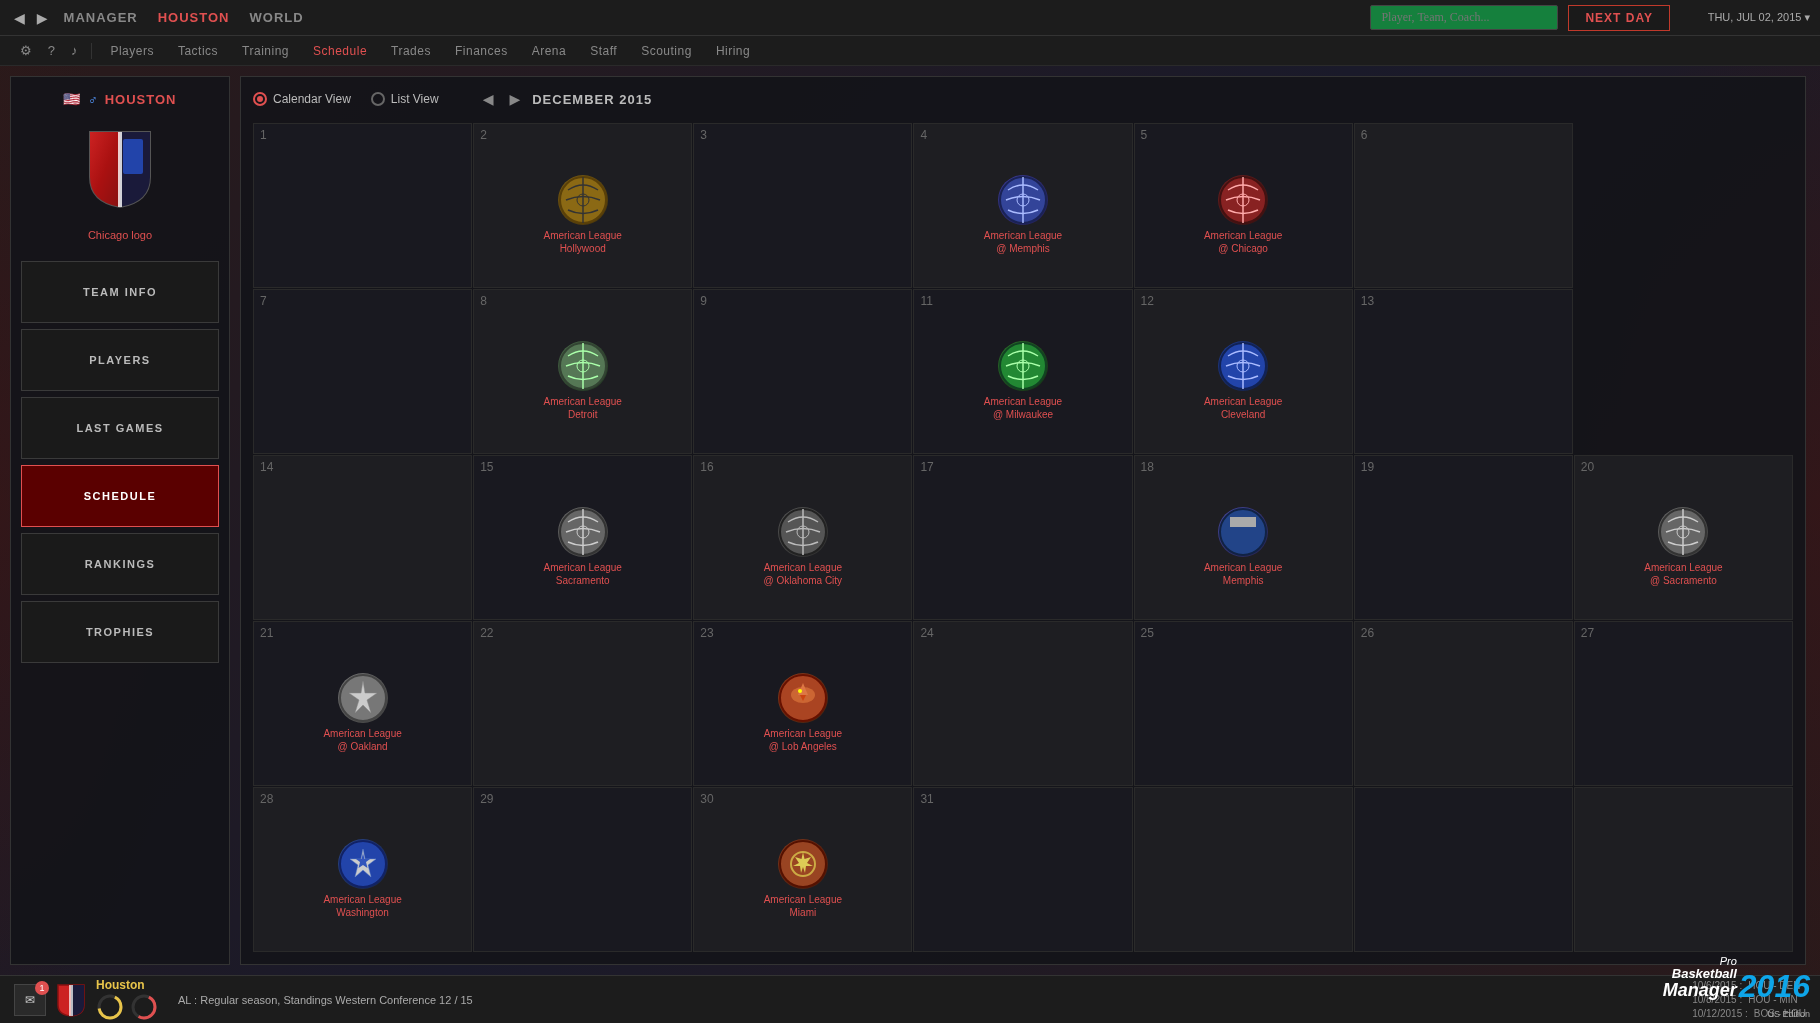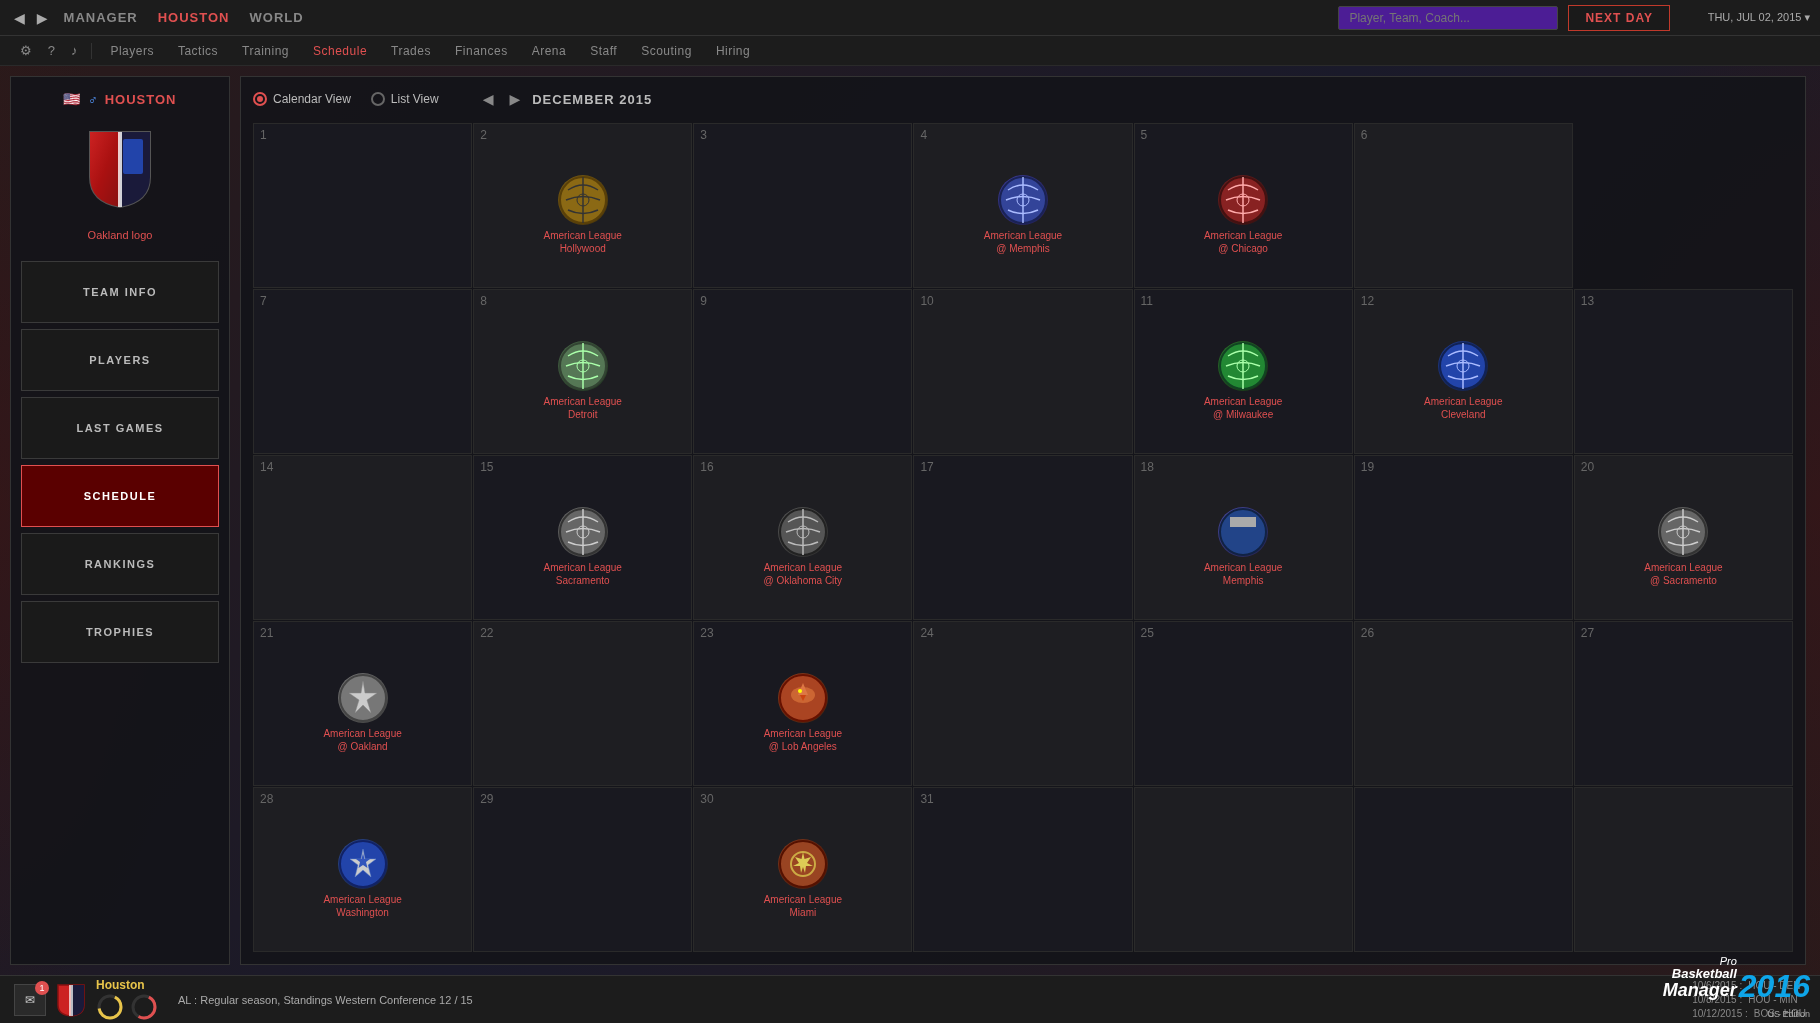--- a/index.html
+++ b/index.html
@@ -62,27 +62,28 @@
       font-size: 13px;
       font-weight: bold;
       margin-right: 20px;
       letter-spacing: 1px;
     }
     .topbar-section.active {
       color: #e05050;
     }
     .topbar-search {
       margin-left: auto;
-      background: #4c1d95;
+      background: #15803d;
       border: 1px solid #444;
       color: #ccc;
       padding: 4px 10px;
-      width: 220px;
+      width: 188px;
       font-size: 12px;
       border-radius: 2px;
+      font-family: Liberation Serif, serif;
     }
     .topbar-nextday {
       margin-left: 10px;
       background: #1a1a1a;
       border: 1px solid #c0392b;
       color: #e05050;
       padding: 5px 16px;
       font-size: 12px;
       font-weight: bold;
       cursor: pointer;
@@ -519,21 +520,21 @@
         <path d="M5,5 L35,5 L35,80 Q5,75 5,50 Z" fill="url(#shieldGrad)"></path>
 
         <path d="M35,5 L65,5 L65,50 Q65,75 35,80 Z" fill="#1a1a3a" stroke="none"></path>
 
         <rect x="38" y="12" width="20" height="35" fill="#2244aa" rx="2"></rect>
 
         <rect x="33" y="5" width="4" height="75" fill="#ffffff" opacity="0.8"></rect>
       </svg>
     </div>
 
-    <div class="change-logo">Oakland logo</div>
+    <div class="change-logo">Chicago logo</div>
 
     <div class="left-menu">
       <div class="left-menu-item">TEAM INFO</div>
       <div class="left-menu-item">PLAYERS</div>
       <div class="left-menu-item">LAST GAMES</div>
       <div class="left-menu-item active">SCHEDULE</div>
       <div class="left-menu-item">RANKINGS</div>
       <div class="left-menu-item">TROPHIES</div>
     </div>
   </div>
@@ -634,23 +635,20 @@
                 <line x1="25" y1="2" x2="25" y2="48" stroke="#aaffaa" stroke-width="1.5"></line>
                 <circle cx="25" cy="25" r="6" fill="none" stroke="#aaffaa" stroke-width="1"></circle>
               </svg>
             </div>
             <div class="cal-game-label">American League<br>Detroit</div>
           </div>
         </div>
         <div class="cal-cell darker">
           <span class="cal-day-num">9</span>
         </div>
-        <div class="cal-cell">
-          <span class="cal-day-num">10</span>
-        </div>
         <div class="cal-cell darker">
           <span class="cal-day-num">11</span>
           <div class="cal-game">
             <div class="cal-game-icon ball-milwaukee" style="border-radius:50%;overflow:hidden;">
               <svg viewBox="0 0 50 50" width="50" height="50">
                 <circle cx="25" cy="25" r="23" fill="#228833" stroke="#114422" stroke-width="2"></circle>
                 <path d="M10,15 Q25,5 40,15" stroke="#aaffaa" stroke-width="1.5" fill="none"></path>
                 <path d="M8,25 Q25,18 42,25" stroke="#aaffaa" stroke-width="1.5" fill="none"></path>
                 <path d="M10,35 Q25,42 40,35" stroke="#aaffaa" stroke-width="1.5" fill="none"></path>
                 <line x1="25" y1="2" x2="25" y2="48" stroke="#aaffaa" stroke-width="1.5"></line>

